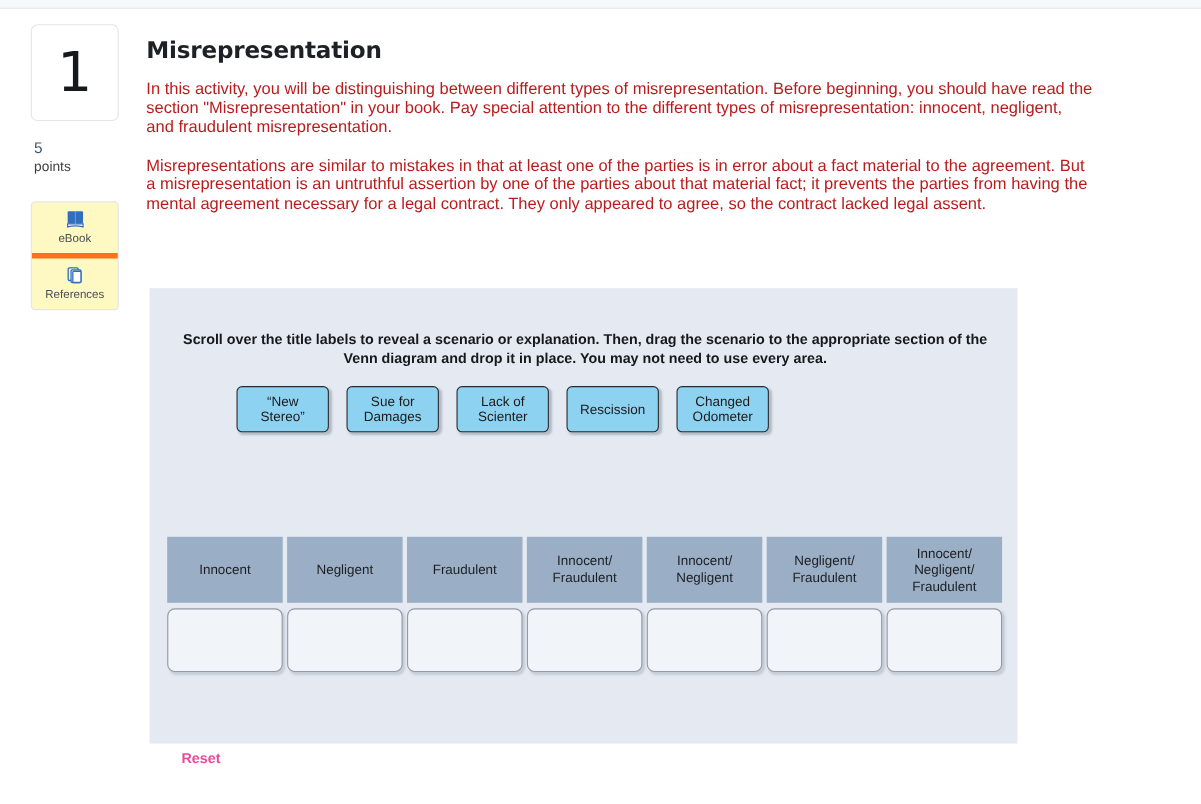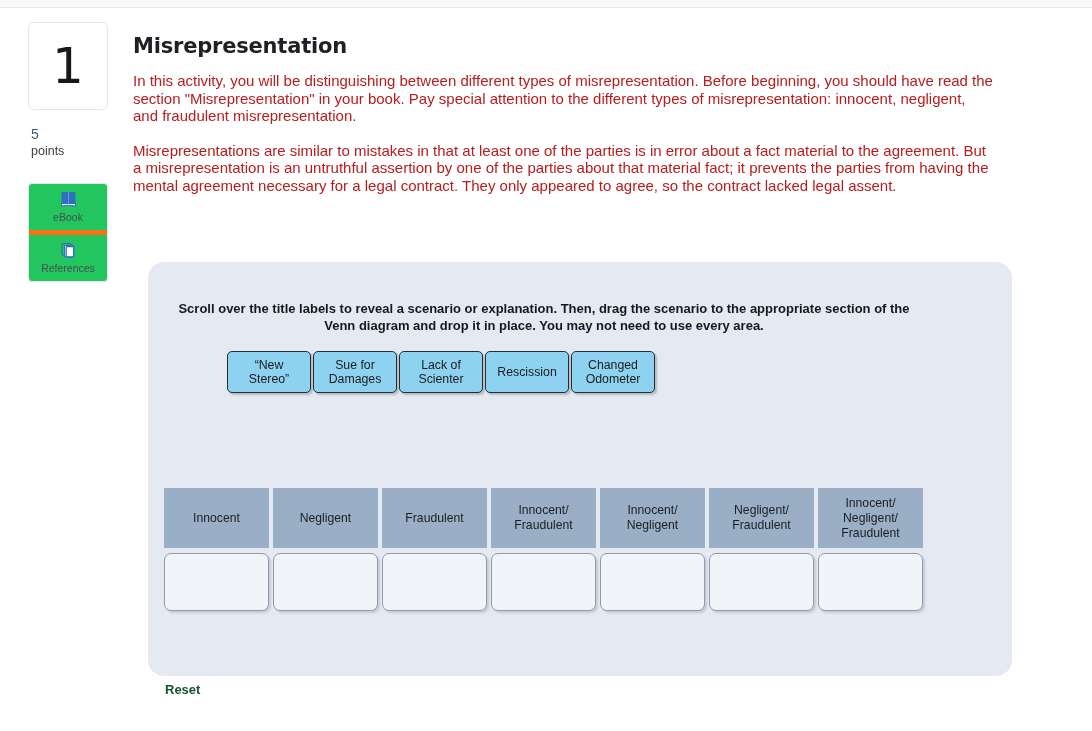--- a/index.html
+++ b/index.html
@@ -64,21 +64,21 @@
   .points-label {
     font-size: 12.5px;
     color: #404040;
     line-height: 17px;
   }
   .tool-box {
     margin-top: 23px;
     width: 80px;
     border: 1px solid #e3e5e8;
     border-radius: 4px;
-    background: #22c55e;
+    background: #fef9c3;
     box-sizing: border-box;
   }
   .tool-item {
     height: 46px;
     display: flex;
     flex-direction: column;
     align-items: center;
     justify-content: center;
     gap: 3px;
     cursor: pointer;
@@ -115,47 +115,46 @@
     font-size: 15px;
     line-height: 17.5px;
     color: #b91c1c;
     width: 860px;
   }
   .para.second { padding-top: 17px; }
 
   
   .panel {
     position: absolute;
-    left: 148px;
+    left: 136px;
     top: 262px;
-    width: 864px;
+    width: 789px;
     height: 414px;
     background: #e4e9f2;
-    border-radius: 16px;
   }
   .panel-instructions {
     position: absolute;
     left: 20px;
     top: 38px;
     width: 752px;
     text-align: center;
     font-size: 13px;
     font-weight: 700;
     line-height: 17px;
     color: #16191c;
   }
 
   
   .tiles-row {
     position: absolute;
     left: 79px;
     top: 89px;
     display: flex;
     align-items: center;
-    gap: 2px;
+    gap: 16px;
   }
   .tile {
     min-width: 84px;
     height: 42px;
     background: #8ed2f2;
     border: 1px solid #2b2b2b;
     border-radius: 5px;
     box-shadow: 2px 2px 2px rgba(90,100,115,0.35);
     box-sizing: border-box;
     display: flex;
@@ -207,21 +206,21 @@
     box-sizing: border-box;
   }
 
   
   .reset-btn {
     position: absolute;
     left: 165px;
     top: 682px;
     font-size: 13px;
     font-weight: 700;
-    color: #14532d;
+    color: #ec4899;
     background: none;
     border: none;
     padding: 0;
     cursor: pointer;
     font-family: "Liberation Sans", sans-serif;
   }
 </style>
 </head>
 <body>
 

